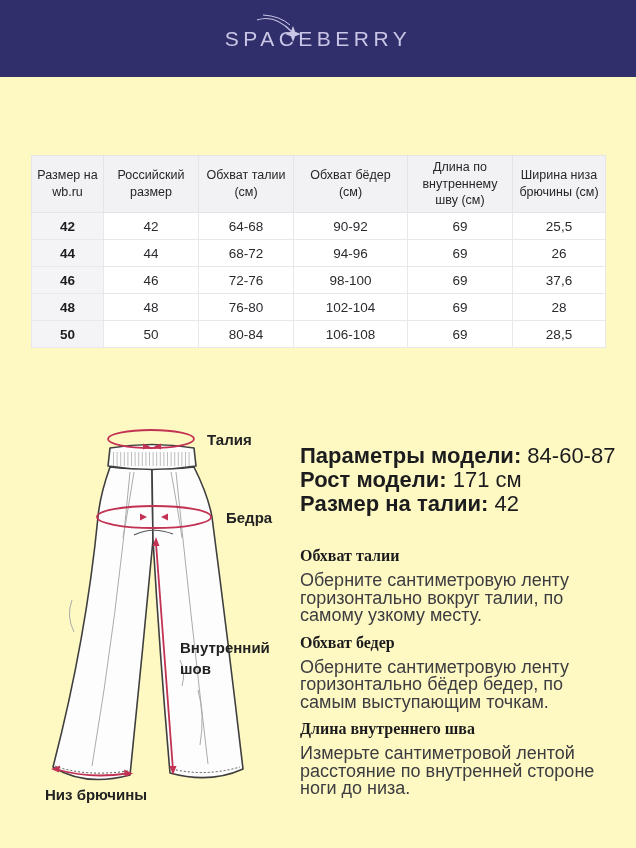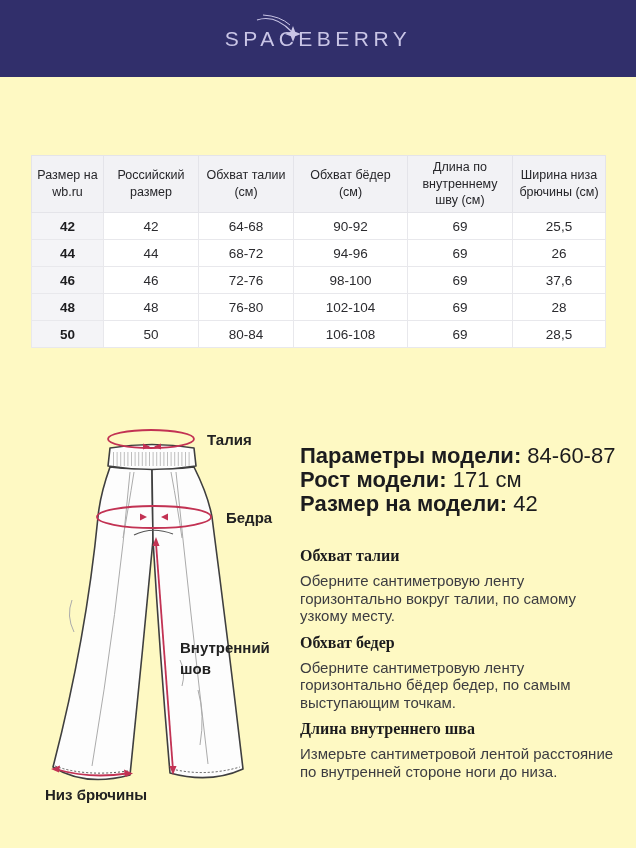--- a/index.html
+++ b/index.html
@@ -31,21 +31,21 @@
   .lbl-inseam{left:180px;top:637px;width:100px;}
   .lbl-hem{left:45px;top:784px;}
 
   
   .info-col{position:absolute;left:300px;top:444px;width:325px;color:#1c1c1e;}
   .model-line{font-size:22px;line-height:24px;color:#1c1c1e;}
   .model-line b{font-weight:700;}
   .measure-sections{margin-top:30px;}
   .measure-section + .measure-section{margin-top:8px;}
   .measure-title{font-size:16px;font-weight:700;line-height:20px;color:#1b1b1d;margin:0 0 6px 0;font-family:Liberation Serif, serif;}
-  .measure-text{font-size:15px;line-height:17.5px;color:#3c3c41;margin:0;max-width:322px;}
+  .measure-text{font-size:18px;line-height:17.5px;color:#3c3c41;margin:0;max-width:322px;}
 </style>
 </head>
 <body>
 
 <div class="page">
 
   <header class="brand-header">
     <div class="logo">
       <svg class="star-svg" viewBox="0 0 46 32">
         <path d="M2,8 Q20,2 37,20" fill="none" stroke="#c9c5e6" stroke-width="1.2"></path>
@@ -165,21 +165,21 @@
   <div class="diag-label lbl-waist">Талия</div>
   <div class="diag-label lbl-hips">Бедра</div>
   <div class="diag-label lbl-inseam">Внутренний шов</div>
   <div class="diag-label lbl-hem">Низ брючины</div>
 
   <div class="info-col">
     <div class="model-line"><b>Параметры модели:</b>
       <span>84-60-87</span></div>
     <div class="model-line"><b>Рост модели:</b>
       <span>171 см</span></div>
-    <div class="model-line"><b>Размер на модели:</b>
+    <div class="model-line"><b>Размер на талии:</b>
       <span>42</span></div>
 
     <div class="measure-sections">
       <div class="measure-section">
         <h3 class="measure-title">Обхват талии</h3>
         <p class="measure-text">Оберните сантиметровую ленту горизонтально вокруг талии, по самому узкому месту.</p>
       </div>
       <div class="measure-section">
         <h3 class="measure-title">Обхват бедер</h3>
         <p class="measure-text">Оберните сантиметровую ленту горизонтально бёдер бедер, по самым выступающим точкам.</p>

